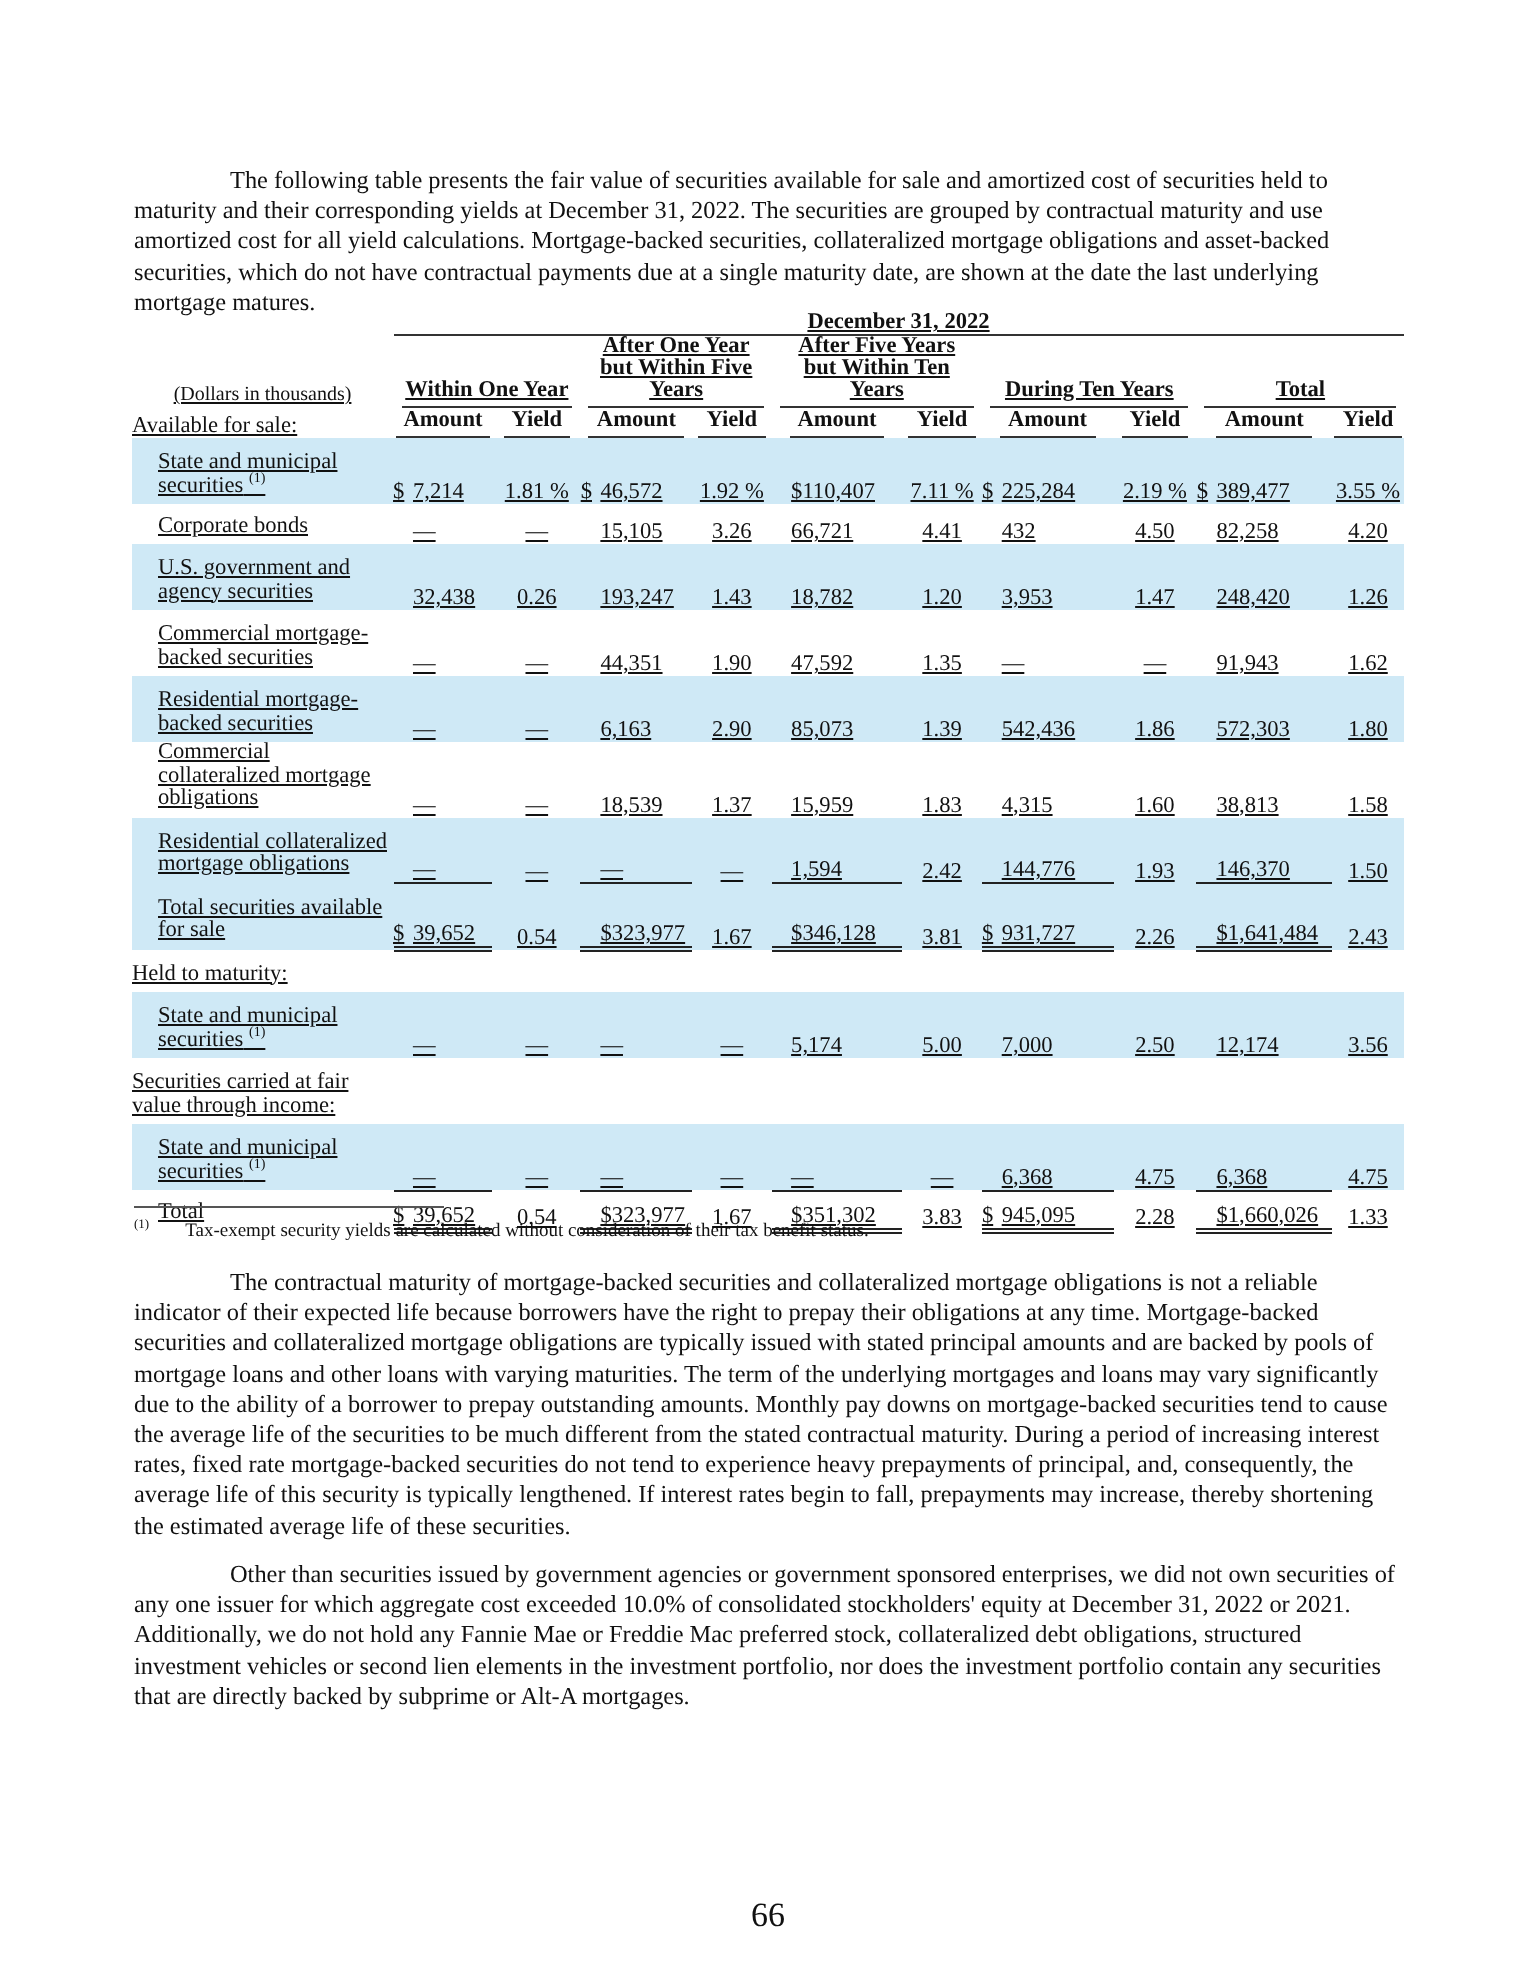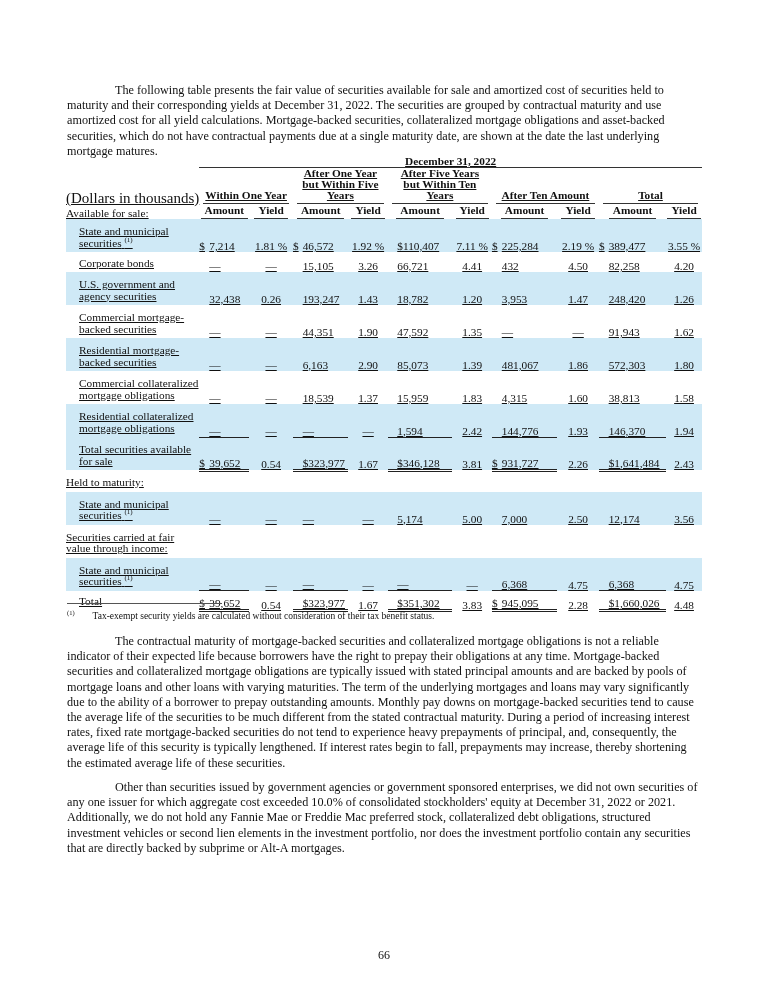--- a/index.html
+++ b/index.html
@@ -20,42 +20,42 @@
   table.sec {
     position: absolute; left: 66px; top: 155px; width: 636px;
     border-collapse: collapse; font-size: 11.3px; line-height: 12px; text-decoration: underline;
   }
   table.sec td, table.sec th { padding: 0; vertical-align: bottom; white-space: nowrap; }
   th { font-weight: bold; }
   .hdr-top th { padding-bottom: 2px; }
   .dec { text-align: center; border-bottom: 1px solid #333; }
   .grp th { text-align: center; }
   .grp .bar { border-bottom: 1px solid #333; padding-bottom: 2px; }
-  .units { text-align: left; font-weight: normal; font-size: 15px; }
+  .units { text-align: left; font-weight: normal; font-size: 10px; }
   .sub th { padding-top: 4px; padding-bottom: 3px; }
   .sub th.amt { }
   .sub th.amt span, .sub th.yld span { border-bottom: 1px solid #333; display: inline-block; padding: 0 4px 2px; }
   .sub td.lbl { text-align: left; font-weight: normal; padding-left: 0; }
   .row td { height: 17px; }
   .row.two td { height: 30px; }
   .row.shade td { background: #cfe9f6; }
   .row td.lbl { padding-left: 13px; text-align: left; line-height: 11.5px; padding-bottom: 3px; }
   .row td.sect { padding-left: 0; }
   .row td { padding-bottom: 3px; }
   td.dl { text-align: left; padding-left: 2px; width: 10px; }
   td.num { text-align: left; padding-right: 4px; }
   td.yld { text-align: center; padding-left: 6px; }
   .sup { font-size: 7px; vertical-align: super; line-height: 0; }
   .ul-single { border-top: 1px solid #222; }
   .ul-double { border-bottom: 3px double #222; }
 
   .fn-rule { position: absolute; left: 67px; top: 603px; width: 155px; border-top: 1px solid #555; }
   .fn { position: absolute; left: 67px; top: 609px; font-size: 9.5px; }
   .fn .fnmark { font-size: 6.5px; vertical-align: super; margin-right: 18px; }
-  .page-num { position: absolute; top: 948px; left: 0; width: 768px; text-align: center; font-size: 12px; }
+  .page-num { position: absolute; top: 948px; left: 0; width: 768px; text-align: center; font-size: 17px; }
 </style>
 </head>
 <body>
 
 <p class="para" id="p1"><span class="indent"></span><span>The following table presents the fair value of securities available for sale and amortized cost of securities held to maturity and their corresponding yields at December 31, 2022. The securities are grouped by contractual maturity and use amortized cost for all yield calculations. Mortgage-backed securities, collateralized mortgage obligations and asset-backed securities, which do not have contractual payments due at a single maturity date, are shown at the date the last underlying mortgage matures.</span></p>
 
 <table class="sec">
   <colgroup>
     <col style="width:132px">
     <col style="width:10px">
@@ -84,21 +84,21 @@
     <th colspan="3" style="padding:0 4px">
           <div class="bar">Within One Year</div>
         </th>
     <th colspan="3" style="padding:0 4px">
           <div class="bar" style="white-space:normal;line-height:11px">After One Year but Within Five Years</div>
         </th>
     <th colspan="3" style="padding:0 4px">
           <div class="bar" style="white-space:normal;line-height:11px">After Five Years but Within Ten Years</div>
         </th>
     <th colspan="3" style="padding:0 4px">
-          <div class="bar">After Ten Amount</div>
+          <div class="bar">During Ten Years</div>
         </th>
     <th colspan="3" style="padding:0 4px">
           <div class="bar">Total</div>
         </th>
   </tr>
   <tr class="sub">
     <td class="lbl">Available for sale:</td>
     <th colspan="2" class="amt"><span>Amount</span></th>
     <th class="yld"><span>Yield</span></th>
     <th colspan="2" class="amt"><span>Amount</span></th>
@@ -189,21 +189,21 @@
         <td class="dl"></td>
         <td class="num">—</td>
         <td class="yld">—</td>
         <td class="dl"></td>
         <td class="num">6,163</td>
         <td class="yld">2.90</td>
         <td class="dl"></td>
         <td class="num">85,073</td>
         <td class="yld">1.39</td>
         <td class="dl"></td>
-        <td class="num">481,067</td>
+        <td class="num">542,436</td>
         <td class="yld">1.86</td>
         <td class="dl"></td>
         <td class="num">572,303</td>
         <td class="yld">1.80</td>
       </tr>
       <tr class="row two">
         <td class="lbl" style="white-space: normal;"><span>Commercial collateralized mortgage obligations</span></td>
         <td class="dl"></td>
         <td class="num">—</td>
         <td class="yld">—</td>
@@ -229,21 +229,21 @@
         <td class="num">—</td>
         <td class="yld">—</td>
         <td class="dl"></td>
         <td class="num">1,594</td>
         <td class="yld">2.42</td>
         <td class="dl"></td>
         <td class="num">144,776</td>
         <td class="yld">1.93</td>
         <td class="dl"></td>
         <td class="num">146,370</td>
-        <td class="yld">1.94</td>
+        <td class="yld">1.50</td>
       </tr>
       <tr class="row shade two">
         <td class="lbl" style="white-space: normal;"><span>Total securities available for sale</span></td>
         <td class="dl ul-single ul-double">$</td>
         <td class="num ul-single ul-double">39,652</td>
         <td class="yld">0.54</td>
         <td class="dl ul-single ul-double"></td>
         <td class="num ul-single ul-double">$323,977</td>
         <td class="yld">1.67</td>
         <td class="dl ul-single ul-double"></td>
@@ -317,21 +317,21 @@
         <td class="num ul-single ul-double">$323,977</td>
         <td class="yld">1.67</td>
         <td class="dl ul-single ul-double"></td>
         <td class="num ul-single ul-double">$351,302</td>
         <td class="yld">3.83</td>
         <td class="dl ul-single ul-double">$</td>
         <td class="num ul-single ul-double">945,095</td>
         <td class="yld">2.28</td>
         <td class="dl ul-single ul-double"></td>
         <td class="num ul-single ul-double">$1,660,026</td>
-        <td class="yld">4.48</td>
+        <td class="yld">1.33</td>
       </tr>
     </tbody>
 </table>
 
 <div class="fn-rule"></div>
 <div class="fn"><span class="fnmark">(1)</span><span>Tax-exempt security yields are calculated without consideration of their tax benefit status.</span></div>
 
 <p class="para" id="p2"><span class="indent"></span><span>The contractual maturity of mortgage-backed securities and collateralized mortgage obligations is not a reliable indicator of their expected life because borrowers have the right to prepay their obligations at any time. Mortgage-backed securities and collateralized mortgage obligations are typically issued with stated principal amounts and are backed by pools of mortgage loans and other loans with varying maturities. The term of the underlying mortgages and loans may vary significantly due to the ability of a borrower to prepay outstanding amounts. Monthly pay downs on mortgage-backed securities tend to cause the average life of the securities to be much different from the stated contractual maturity. During a period of increasing interest rates, fixed rate mortgage-backed securities do not tend to experience heavy prepayments of principal, and, consequently, the average life of this security is typically lengthened. If interest rates begin to fall, prepayments may increase, thereby shortening the estimated average life of these securities.</span></p>
 <p class="para" id="p3"><span class="indent"></span><span>Other than securities issued by government agencies or government sponsored enterprises, we did not own securities of any one issuer for which aggregate cost exceeded 10.0% of consolidated stockholders' equity at December 31, 2022 or 2021. Additionally, we do not hold any Fannie Mae or Freddie Mac preferred stock, collateralized debt obligations, structured investment vehicles or second lien elements in the investment portfolio, nor does the investment portfolio contain any securities that are directly backed by subprime or Alt-A mortgages.</span></p>
 

